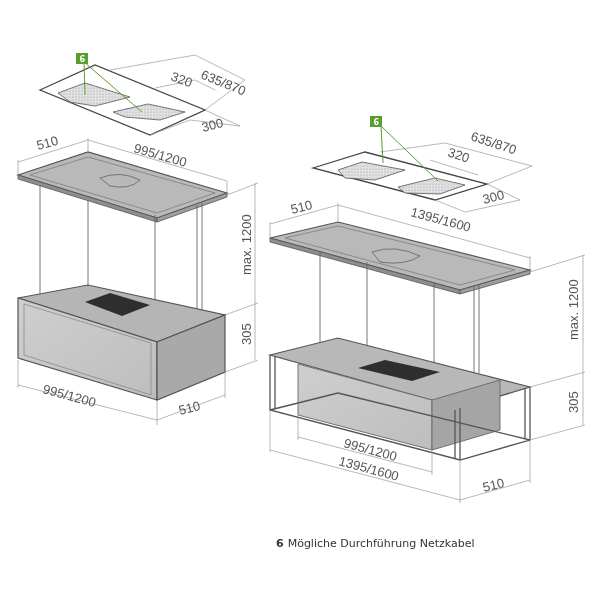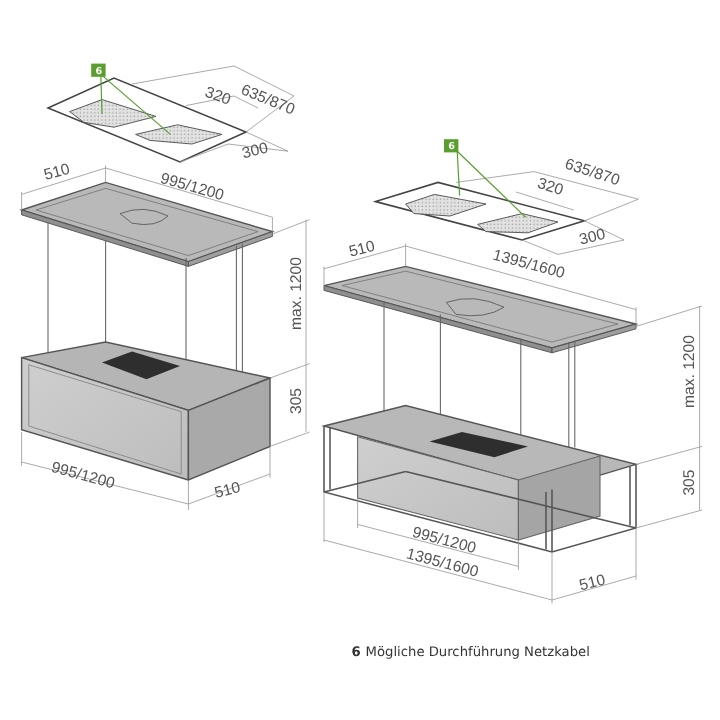--- a/index.html
+++ b/index.html
@@ -1,20 +1,20 @@
 <!DOCTYPE html>
 <html><head>
   <meta charset="utf-8">
   <style>
     html, body { margin: 0; padding: 0; background: #ffffff; }
     body { width: 600px; height: 600px; position: relative; overflow: hidden; font-family: "Liberation Sans", sans-serif; }
     svg { position: absolute; left: 0; top: 0; }
     .dim { font-family: "Liberation Sans", sans-serif; font-size: 13px; fill: #555555; }
     .badge-text { font-family: "DejaVu Sans", sans-serif; font-size: 8px; fill: #ffffff; font-weight: bold; }
-    .caption { position: absolute; left: 293px; top: 537px; font-size: 11px; color: #333; font-family: "DejaVu Sans", sans-serif; }
+    .caption { position: absolute; left: 276px; top: 537px; font-size: 11px; color: #333; font-family: "DejaVu Sans", sans-serif; }
     .caption b { font-weight: bold; margin-right: 4px; }
   </style>
 </head>
 <body>
 
 <svg width="600" height="600" viewBox="0 0 600 600">
   <defs>
     <pattern id="hatch" width="3" height="3" patternUnits="userSpaceOnUse">
       <rect width="3" height="3" fill="#e2e2e2"></rect>
       <circle cx="1" cy="1" r="0.6" fill="#9a9a9a"></circle>

